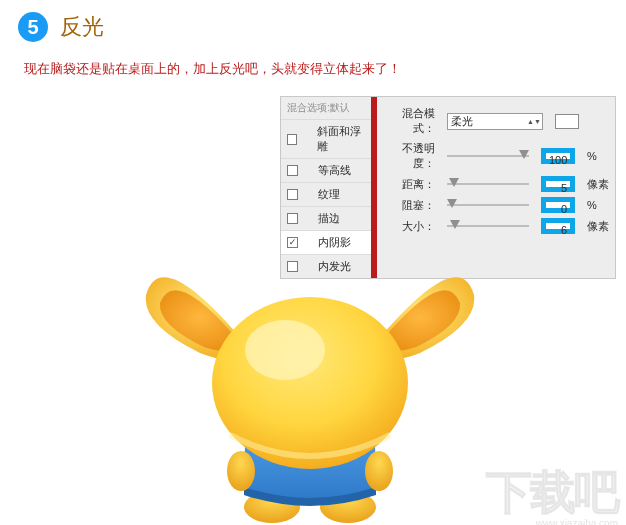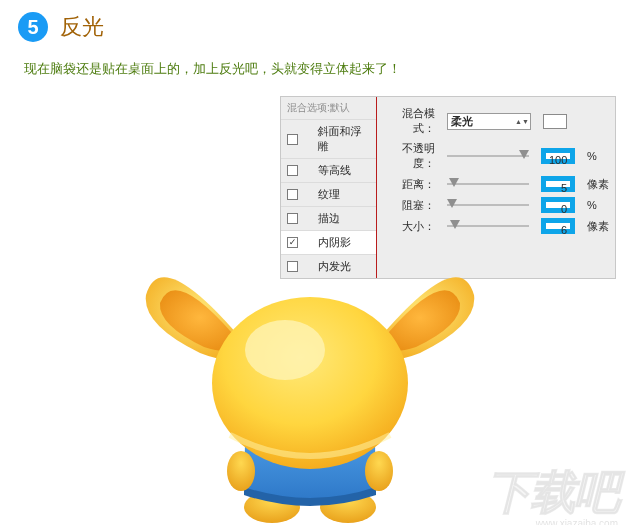--- a/index.html
+++ b/index.html
@@ -1,42 +1,42 @@
 <!DOCTYPE html>
 <html><head>
 <meta charset="utf-8">
 <style>
   * { box-sizing: border-box; margin: 0; padding: 0; }
   body { width: 626px; height: 525px; background: #fff; font-family: "Microsoft YaHei", sans-serif; position: relative; overflow: hidden; }
   .header { display: flex; align-items: center; padding: 12px 18px 4px; gap: 12px; }
   .num-circle { width: 30px; height: 30px; border-radius: 50%; background: #1a9bf5; color: #fff; font-size: 20px; font-weight: bold; display: flex; align-items: center; justify-content: center; }
   .title { font-size: 22px; color: #a16207; font-weight: 500; }
-  .subtitle { padding: 14px 24px 0; font-size: 13px; color: #4d7c0f; }
+  .subtitle { padding: 14px 24px 0; font-size: 13px; color: #b91c1c; }
   .panel { position: absolute; top: 96px; right: 10px; width: 336px; background: #ededed; border: 1px solid #c8c8c8; font-size: 11px; color: #2b2b2b; display: flex; }
-  .panel-list { width: 96px; border-right: 1px solid #b91c1c; }
+  .panel-list { width: 96px; border-right: 6px solid #b91c1c; }
   .panel-list .htext { font-size: 10px; color: #8c8c8c; padding: 4px 6px; overflow: hidden; white-space: nowrap; }
   .panel-list .item { display: flex; align-items: center; gap: 20px; padding: 4px 6px; border-top: 1px solid #dcdcdc; background: #ededed; }
   .panel-list .item.sel { background: #fff; }
   .cb { width: 11px; height: 11px; border: 1px solid #7a7a7a; background: #fff; display: inline-flex; align-items: center; justify-content: center; font-size: 9px; line-height: 1; color: #333; }
   .panel-ctrls { flex: 1; padding: 4px 6px; }
   .row { display: flex; align-items: center; margin: 5px 0; gap: 12px; }
   .lbl { width: 52px; text-align: right; font-size: 11px; }
   .select { height: 17px; border: 1px solid #9a9a9a; background: #fff; display: flex; align-items: center; justify-content: space-between; padding: 0 3px; font-size: 11px; }
   .select .arrows { width: 10px; display: flex; flex-direction: column; align-items: center; line-height: 5px; font-size: 7px; color: #555; }
   .swatch { width: 24px; height: 15px; border: 1px solid #8a8a8a; background: #fff; }
   .slider { position: relative; height: 14px; flex: 1; }
   .slider .track { position: absolute; top: 6px; left: 0; right: 0; height: 2px; background: #bdbdbd; }
   .slider .thumb { position: absolute; top: 1px; width: 0; height: 0; border-left: 5px solid transparent; border-right: 5px solid transparent; border-top: 9px solid #8f8f8f; }
   .numbox { width: 34px; height: 16px; border: 5px solid #0ea5e9; background: #fff; text-align: right; padding: 0 3px; font-size: 11px; line-height: 14px; }
   .unit { width: 22px; }
   .angle-dial { width: 22px; height: 22px; border: 1px solid #7d7d7d; border-radius: 50%; background: #fff; position: relative; }
   .angle-dial .hand { position: absolute; left: 50%; top: 50%; width: 9px; height: 1px; background: #444; transform-origin: left center; transform: rotate(-90deg); }
   .character { position: absolute; left: 140px; top: 255px; width: 340px; height: 270px; }
   .watermark { position: absolute; right: 8px; bottom: -4px; }
-  .wm-main { font-family: Arial, sans-serif; font-size: 46px; font-weight: 900; font-style: italic; color: rgba(0,0,0,0.04); letter-spacing: -2px; -webkit-text-stroke: 1px rgba(200,200,200,0.35); }
+  .wm-main { font-family: Arial, sans-serif; font-size: 46px; font-weight: 900; color: rgba(0,0,0,0.04); letter-spacing: -2px; -webkit-text-stroke: 1px rgba(200,200,200,0.35); }
   .wm-sub { font-family: Arial, sans-serif; font-size: 10px; color: rgba(0,0,0,0.12); text-align: right; margin-top: -6px; }
 </style>
 </head>
 <body>
 
 <div class="header">
   <div class="num-circle">5</div>
   <div class="title">反光</div>
 </div>
 <div class="subtitle">现在脑袋还是贴在桌面上的，加上反光吧，头就变得立体起来了！</div>
@@ -68,21 +68,21 @@
         <div class="item">
           <span class="cb"></span>
           <span>内发光</span>
         </div>
       </div>
   </div>
   <div class="panel-ctrls">
 
     <div class="row">
       <span class="lbl">混合模式：</span>
-      <div class="select" style="width:84px;font-weight:bold;">
+      <div class="select" style="width:96px;">
         <span>柔光</span>
         <span class="arrows">▲▼</span>
       </div>
       <div class="swatch"></div>
     </div>
 
     <div class="row">
       <span class="lbl">不透明度：</span>
       <div class="slider">
         <div class="track"></div>

